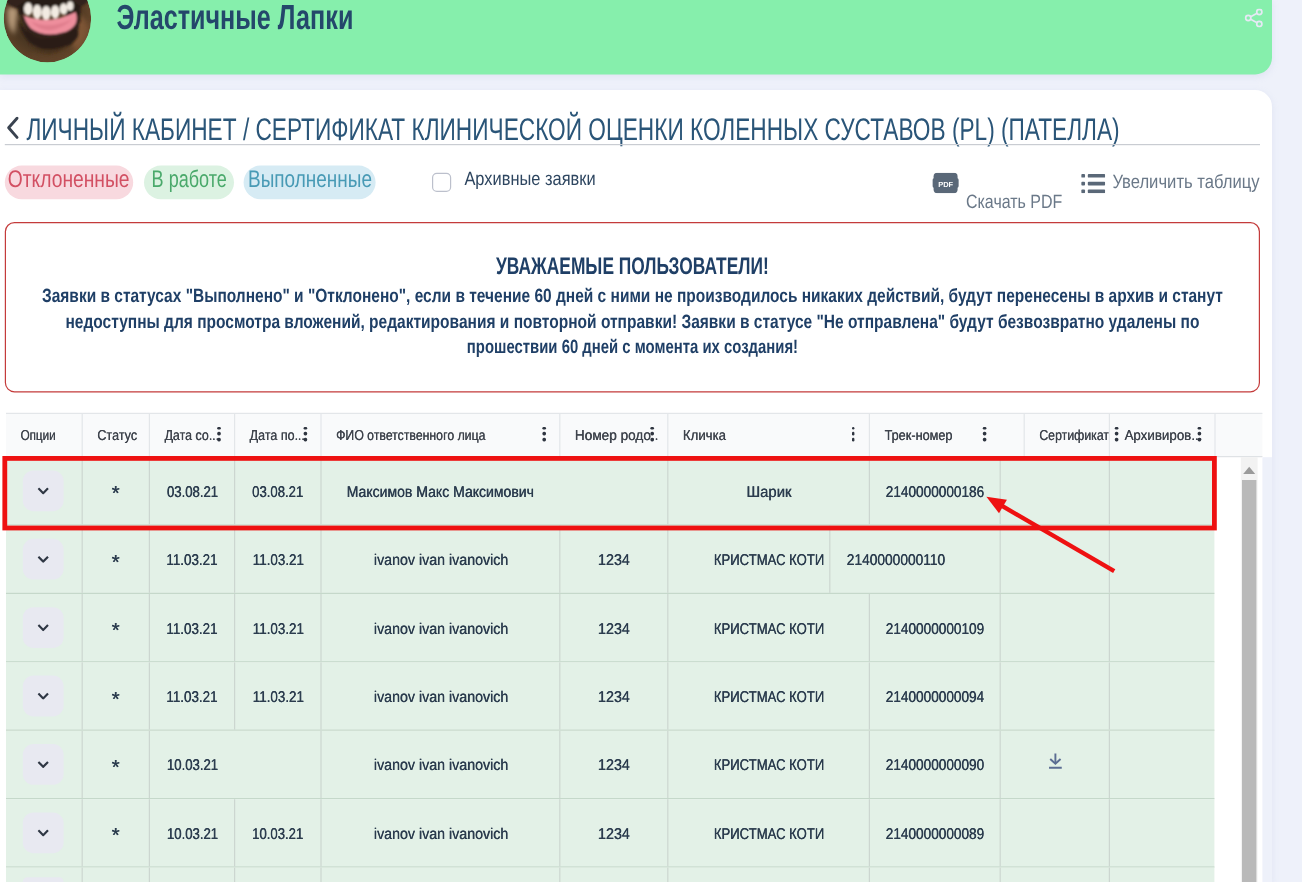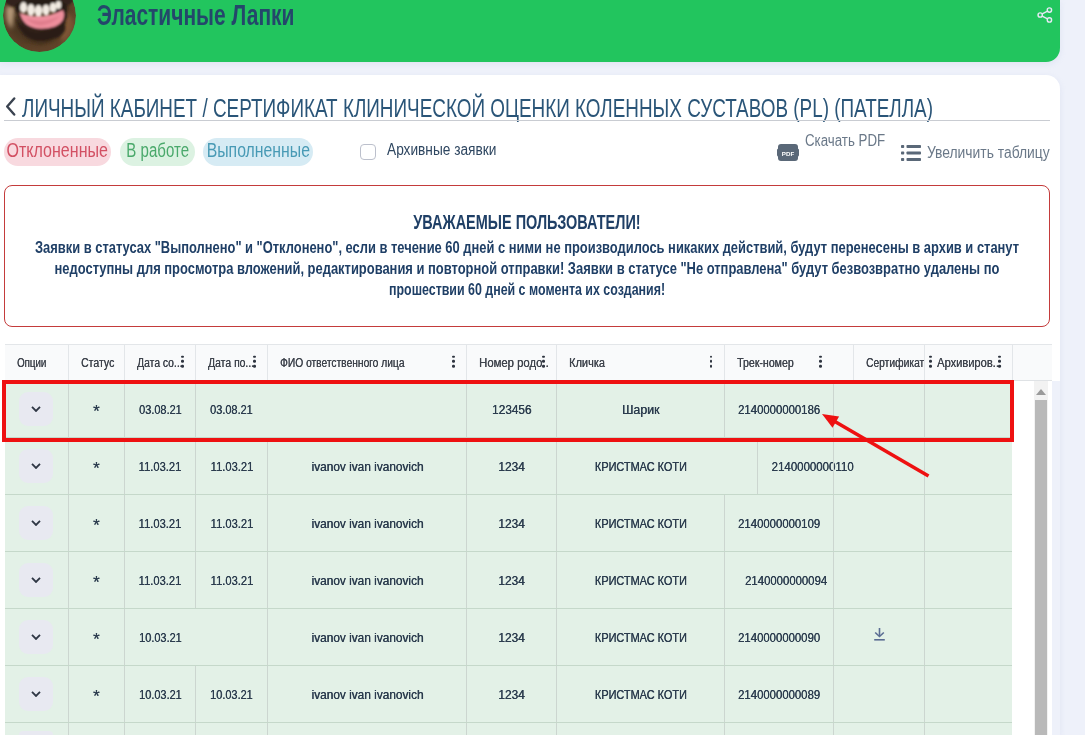--- a/index.html
+++ b/index.html
@@ -2,21 +2,21 @@
 <html><head>
 <meta charset="utf-8">
 <style>
 * { margin:0; padding:0; box-sizing:border-box; }
 html,body { width:1085px; height:735px; overflow:hidden; }
 body { background:#eef1fa; font-family:"Liberation Sans", sans-serif; position:relative; }
 .abs { position:absolute; }
 .fitw { display:inline-block; white-space:nowrap; }
 
 
-#hdr { left:0; top:0; width:1060px; height:62px; background:#22c55e; border-radius:0 0 14px 0; box-shadow:0 2px 6px rgba(160,170,210,0.18); }
+#hdr { left:0; top:0; width:1060px; height:62px; background:#86efac; border-radius:0 0 14px 0; box-shadow:0 2px 6px rgba(160,170,210,0.18); }
 #avatar { left:3px; top:-21px; width:73px; height:73px; border-radius:50%; overflow:hidden; }
 #title { left:97px; top:0.5px; line-height:29px; font-size:29px; font-weight:bold; color:#24476b; }
 #share { left:1037px; top:7px; }
 
 
 #card { left:0; top:75px; width:1060px; height:660px; background:#fff; border-radius:0 14px 0 0; box-shadow:0 2px 6px rgba(160,170,210,0.18); }
 
 #bcrumb { left:22px; top:93px; white-space:nowrap; color:#2a5578; }
 #bctext { font-size:26px; font-weight:400; }
 #hrule { left:4px; top:120px; width:1046px; height:1px; background:#c9ccd2; }
@@ -24,21 +24,21 @@
 .pill { top:137.5px; height:28px; border-radius:14px; display:flex; justify-content:center; font-size:20px; white-space:nowrap; }
 .pill .fitw { position:relative; top:1.6px; }
 #pill1 { left:4px; width:107px; background:#f8d9df; color:#d25063; }
 #pill2 { left:120px; width:75px; background:#dcf2e2; color:#4aa96b; }
 #pill3 { left:203px; width:110px; background:#d6ebf4; color:#489ab5; }
 
 #cbx { left:360px; top:144px; width:16px; height:16px; border:1.5px solid #bcc0cc; border-radius:4px; background:#fff; }
 #cbxlab { left:387px; top:141px; font-size:16px; color:#2e4660; }
 
 #dlpdf { left:777px; top:144px; }
-#dlpdftext { left:805px; top:132px; font-size:16px; color:#6a7888; }
+#dlpdftext { left:805px; top:160px; font-size:16px; color:#6a7888; }
 #listicon { left:901px; top:145px; }
 #listtext { left:927px; top:144px; font-size:16px; color:#6a7888; }
 
 #warn { left:4px; top:185px; width:1046px; height:142px; border:1.6px solid #c43b3b; border-radius:8px; background:#fff; }
 #warntitle { left:4px; top:211px; width:1046px; text-align:center; font-size:20px; font-weight:bold; color:#1f3f66; }
 #warnbody { left:4px; top:237px; width:1046px; text-align:center; font-size:16px; font-weight:bold; color:#1f3f66; line-height:21px; }
 
 
 #thead { left:5px; top:344px; width:1047px; height:37px; background:#f9fafb; border-top:1px solid #e3e6e9; border-bottom:1px solid #dfe2e5; }
 .hcell { position:absolute; top:0; height:100%; border-left:1px solid #e3e6e9; display:flex; align-items:center; }
@@ -251,22 +251,22 @@
       </div>
       <div class="cell" style="left:62.7px;width:56.3px;">
         <span class="ctext" style="font-size:17px;position:relative;top:2.5px;">*</span>
       </div>
       <div class="cell" style="left:119px;width:71px;">
         <span class="ctext fitw" style="transform: scaleX(0.8417); transform-origin: center top;">03.08.21</span>
       </div>
       <div class="cell" style="left:190px;width:72px;">
         <span class="ctext fitw" style="transform: scaleX(0.8417); transform-origin: center top;">03.08.21</span>
       </div>
-      <div class="cell" style="left:461.3px;width:89.69999999999999px;">
-        <span class="ctext fitw" style="transform: scaleX(0.908); transform-origin: center top;">123456</span>
+      <div class="cell" style="left:262px;width:199.3px;">
+        <span class="ctext fitw" style="transform: scaleX(0.8989); transform-origin: center top;">Максимов Макс Максимович</span>
       </div>
       <div class="cell" style="left:551px;width:167.60000000000002px;">
         <span class="ctext fitw" style="transform: scaleX(0.9535); transform-origin: center top;">Шарик</span>
       </div>
       <div class="cell" style="left:718.6px;width:109.79999999999995px;">
         <span class="ctext fitw" style="transform: scaleX(0.8723); transform-origin: center top;">2140000000186</span>
       </div>
       <div class="cell" style="left:828.4px;width:90.39999999999998px;"></div>
       <div class="cell" style="left:918.8px;width:88.20000000000005px;"></div>
     </div>
@@ -289,21 +289,21 @@
       </div>
       <div class="cell" style="left:262px;width:199.3px;">
         <span class="ctext fitw" style="transform: scaleX(0.9116); transform-origin: center top;">ivanov ivan ivanovich</span>
       </div>
       <div class="cell" style="left:461.3px;width:89.69999999999999px;">
         <span class="ctext fitw" style="transform: scaleX(0.9163); transform-origin: center top;">1234</span>
       </div>
       <div class="cell" style="left:551px;width:167.60000000000002px;">
         <span class="ctext fitw" style="transform: scaleX(0.8399); transform-origin: center top;">КРИСТМАС КОТИ</span>
       </div>
-      <div class="cell" style="left:752px;width:109.79999999999995px;">
+      <div class="cell" style="left:686px;width:109.79999999999995px;">
         <span class="ctext fitw" style="transform: scaleX(0.8814); transform-origin: center top;">2140000000110</span>
       </div>
       <div class="cell" style="left:828.4px;width:90.39999999999998px;"></div>
       <div class="cell" style="left:918.8px;width:88.20000000000005px;"></div>
     </div>
     <div class="row">
       <div class="cell first" style="left:0;width:62.7px;">
         <div class="optbtn">
           <svg width="10" height="6" viewBox="0 0 10 6">
             <polyline points="1,0.9 5,5 9,0.9" fill="none" stroke="#2f3744" stroke-width="1.8"></polyline>
@@ -353,21 +353,21 @@
       </div>
       <div class="cell" style="left:262px;width:199.3px;">
         <span class="ctext fitw" style="transform: scaleX(0.9116); transform-origin: center top;">ivanov ivan ivanovich</span>
       </div>
       <div class="cell" style="left:461.3px;width:89.69999999999999px;">
         <span class="ctext fitw" style="transform: scaleX(0.9163); transform-origin: center top;">1234</span>
       </div>
       <div class="cell" style="left:551px;width:167.60000000000002px;">
         <span class="ctext fitw" style="transform: scaleX(0.8399); transform-origin: center top;">КРИСТМАС КОТИ</span>
       </div>
-      <div class="cell" style="left:718.6px;width:109.79999999999995px;justify-content:flex-end;">
+      <div class="cell" style="left:718.6px;width:109.79999999999995px;">
         <span class="ctext fitw" style="transform: scaleX(0.8723); transform-origin: center top;">2140000000094</span>
       </div>
       <div class="cell" style="left:828.4px;width:90.39999999999998px;"></div>
       <div class="cell" style="left:918.8px;width:88.20000000000005px;"></div>
     </div>
     <div class="row">
       <div class="cell first" style="left:0;width:62.7px;">
         <div class="optbtn">
           <svg width="10" height="6" viewBox="0 0 10 6">
             <polyline points="1,0.9 5,5 9,0.9" fill="none" stroke="#2f3744" stroke-width="1.8"></polyline>

